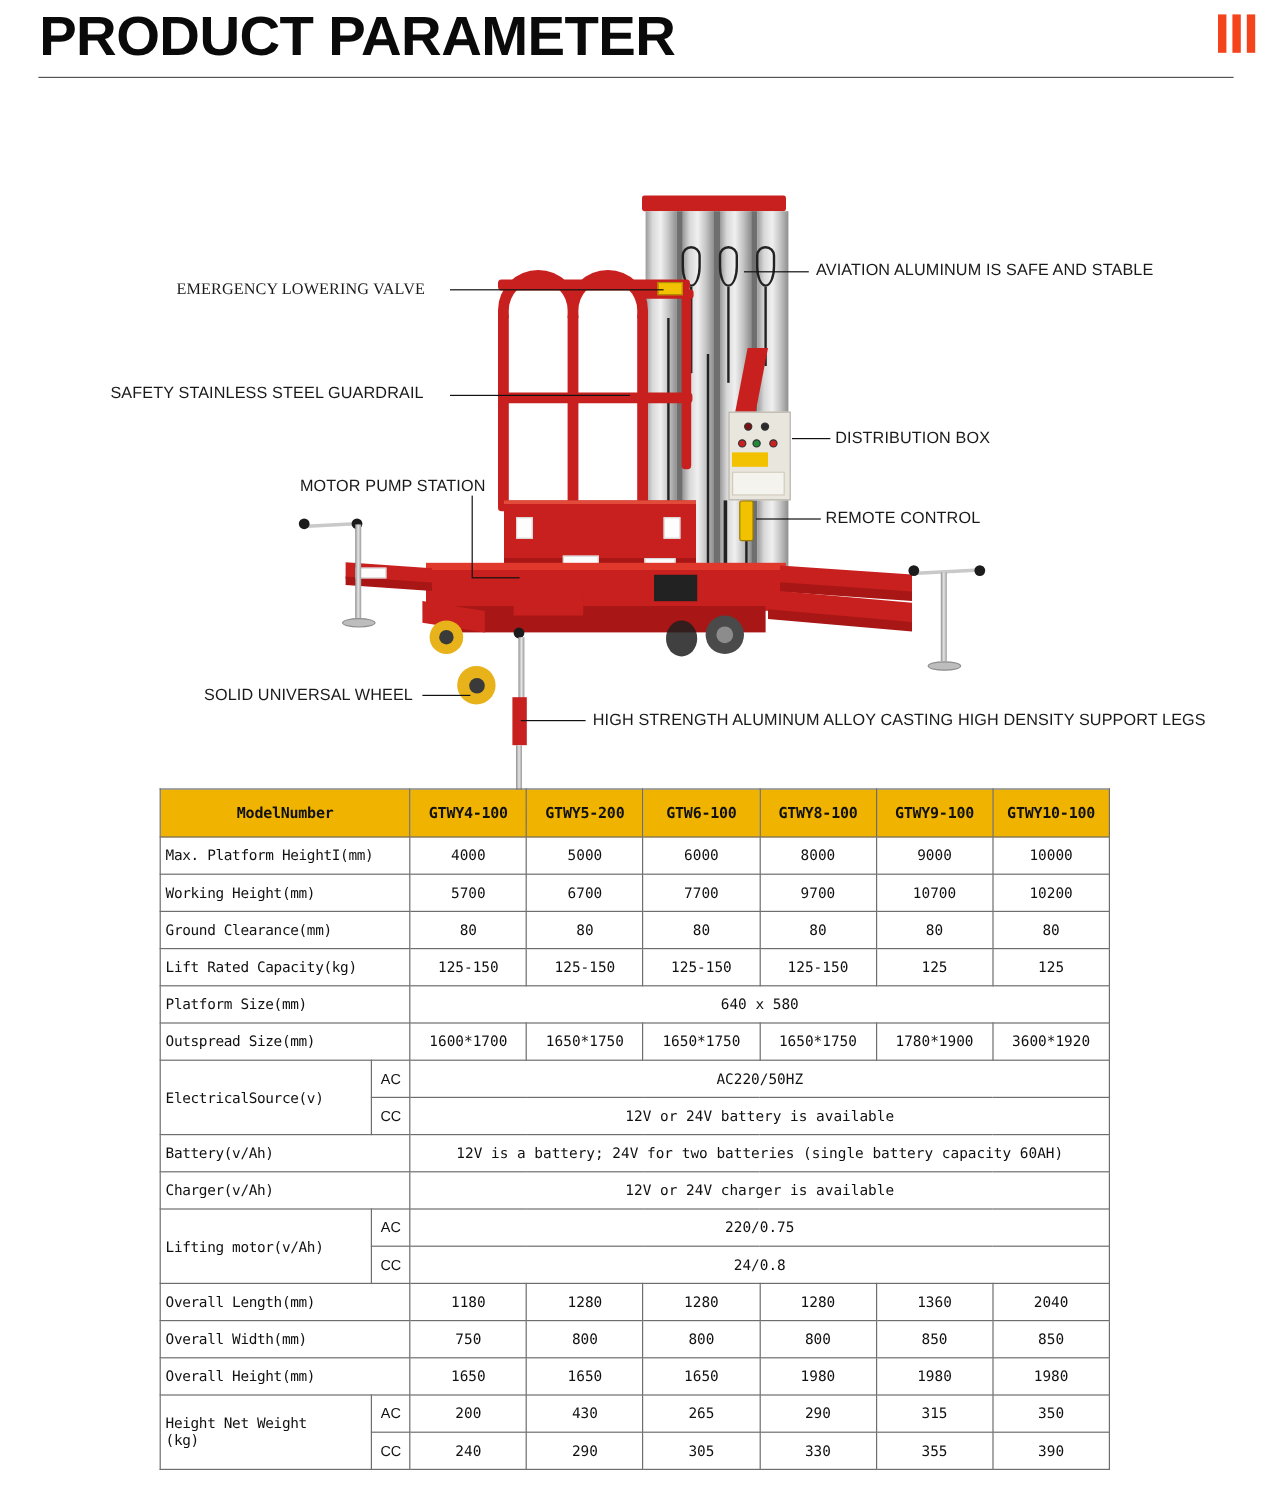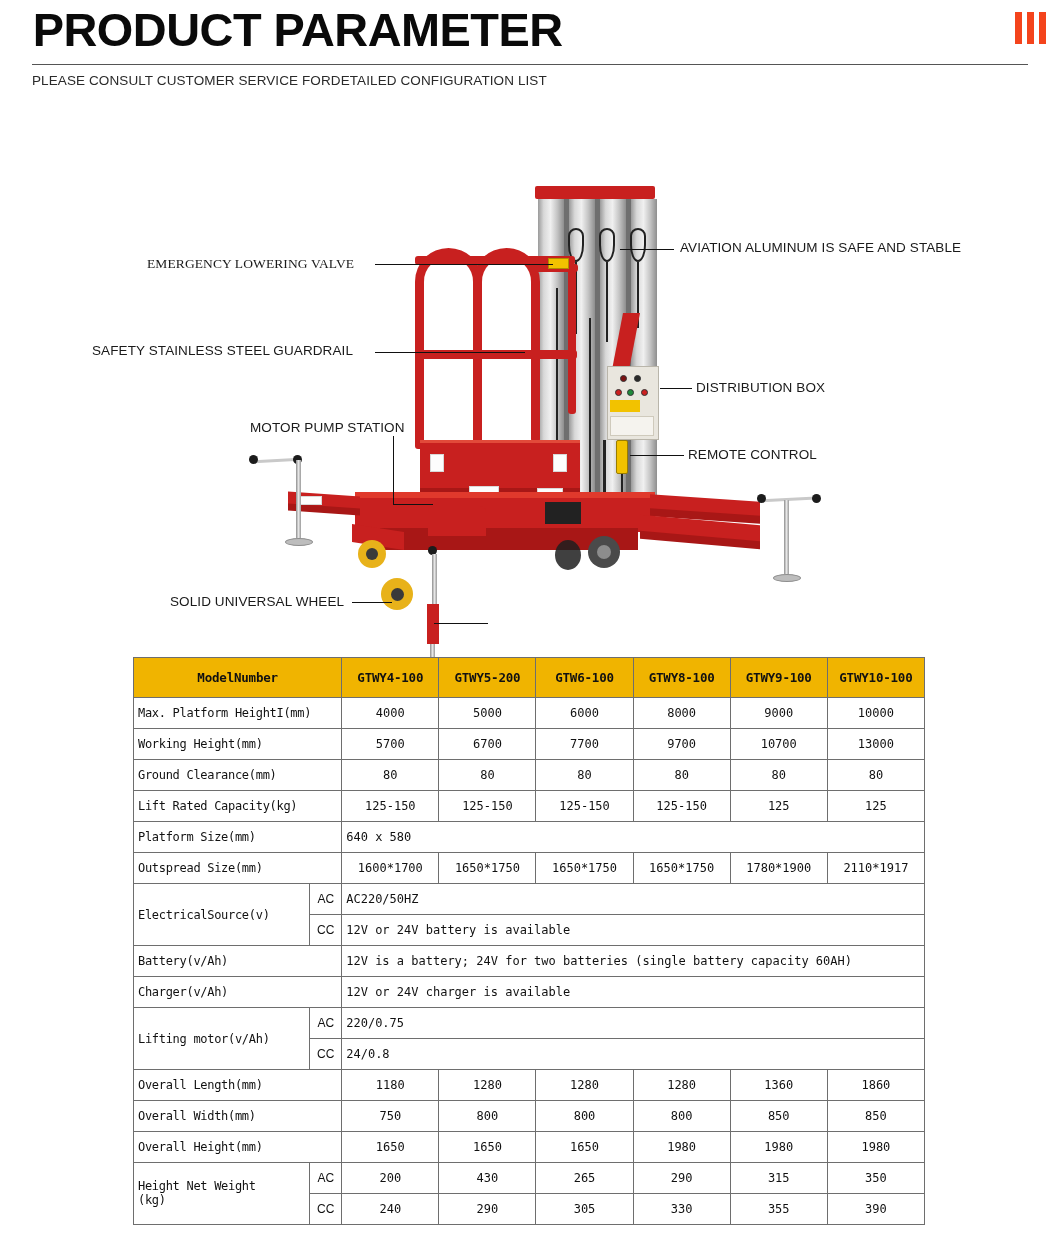--- a/index.html
+++ b/index.html
@@ -154,35 +154,34 @@
     letter-spacing: -0.3px;
     font-size: 12.5px;
   }
   td.val { text-align: center; font-size: 12.5px; }
   td.subhdr {
     text-align: center;
     width: 32px;
     font-family: "Liberation Sans", sans-serif;
     font-size: 12.5px;
   }
-  td.wide { font-size: 12.5px; }
+  td.wide { text-align: center; font-size: 12.5px; }
   .nm-label { display:block; line-height:1.15; }
 </style>
 </head>
 <body>
 
 <div class="header">
   <div class="title">PRODUCT PARAMETER</div>
   <div class="logo-mark">
     <div class="logo-bar"></div>
       <div class="logo-bar"></div>
       <div class="logo-bar"></div>
   </div>
   <div class="header-rule"></div>
-  <div class="subtitle">PLEASE CONSULT CUSTOMER SERVICE FORDETAILED CONFIGURATION LIST</div>
 </div>
 
 <div class="diagram">
 
   <div class="machine">
 
     <div class="mast-cap"></div>
     <div class="mast-col" style="left:538px;"></div>
     <div class="mast-gap" style="left:564px;"></div>
     <div class="mast-col" style="left:569px;"></div>
@@ -296,20 +295,21 @@
 
   <div class="callout-label" style="left:680px; top:152px;">AVIATION ALUMINUM IS SAFE AND STABLE</div>
   <div class="leader" style="left:620px; top:161px; width:54px;"></div>
 
   <div class="callout-label" style="left:696px; top:292px;">DISTRIBUTION BOX</div>
   <div class="leader" style="left:660px; top:300px; width:32px;"></div>
 
   <div class="callout-label" style="left:688px; top:359px;">REMOTE CONTROL</div>
   <div class="leader" style="left:630px; top:367px; width:54px;"></div>
 
+  <div class="callout-label" style="left:494px; top:527px;">HIGH STRENGTH ALUMINUM ALLOY CASTING HIGH DENSITY SUPPORT LEGS</div>
   <div class="leader" style="left:434px; top:535px; width:54px;"></div>
 </div>
 
 <div class="table-wrap">
   <table class="spec">
     <colgroup>
       <col style="width:176px">
         <col style="width:32px">
       <col style="width:97px">
         <col style="width:97px">
@@ -341,21 +341,21 @@
         <td class="val">10000</td>
       </tr>
 
       <tr>
         <td class="rowlabel" colspan="2">Working Height(mm)</td>
         <td class="val">5700</td>
         <td class="val">6700</td>
         <td class="val">7700</td>
         <td class="val">9700</td>
         <td class="val">10700</td>
-        <td class="val">13000</td>
+        <td class="val">10200</td>
       </tr>
 
       <tr>
         <td class="rowlabel" colspan="2">Ground Clearance(mm)</td>
         <td class="val">80</td>
         <td class="val">80</td>
         <td class="val">80</td>
         <td class="val">80</td>
         <td class="val">80</td>
         <td class="val">80</td>
@@ -376,21 +376,21 @@
         <td class="wide" colspan="6">640 x 580</td>
       </tr>
 
       <tr>
         <td class="rowlabel" colspan="2">Outspread Size(mm)</td>
         <td class="val">1600*1700</td>
         <td class="val">1650*1750</td>
         <td class="val">1650*1750</td>
         <td class="val">1650*1750</td>
         <td class="val">1780*1900</td>
-        <td class="val">2110*1917</td>
+        <td class="val">3600*1920</td>
       </tr>
 
       <tr>
         <td class="rowlabel" rowspan="2">ElectricalSource(v)</td>
         <td class="subhdr">AC</td>
         <td class="wide" colspan="6">AC220/50HZ</td>
       </tr>
       <tr>
         <td class="subhdr">CC</td>
         <td class="wide" colspan="6">12V or 24V battery is available</td>
@@ -416,21 +416,21 @@
         <td class="wide" colspan="6">24/0.8</td>
       </tr>
 
       <tr>
         <td class="rowlabel" colspan="2">Overall Length(mm)</td>
         <td class="val">1180</td>
         <td class="val">1280</td>
         <td class="val">1280</td>
         <td class="val">1280</td>
         <td class="val">1360</td>
-        <td class="val">1860</td>
+        <td class="val">2040</td>
       </tr>
 
       <tr>
         <td class="rowlabel" colspan="2">Overall Width(mm)</td>
         <td class="val">750</td>
         <td class="val">800</td>
         <td class="val">800</td>
         <td class="val">800</td>
         <td class="val">850</td>
         <td class="val">850</td>

